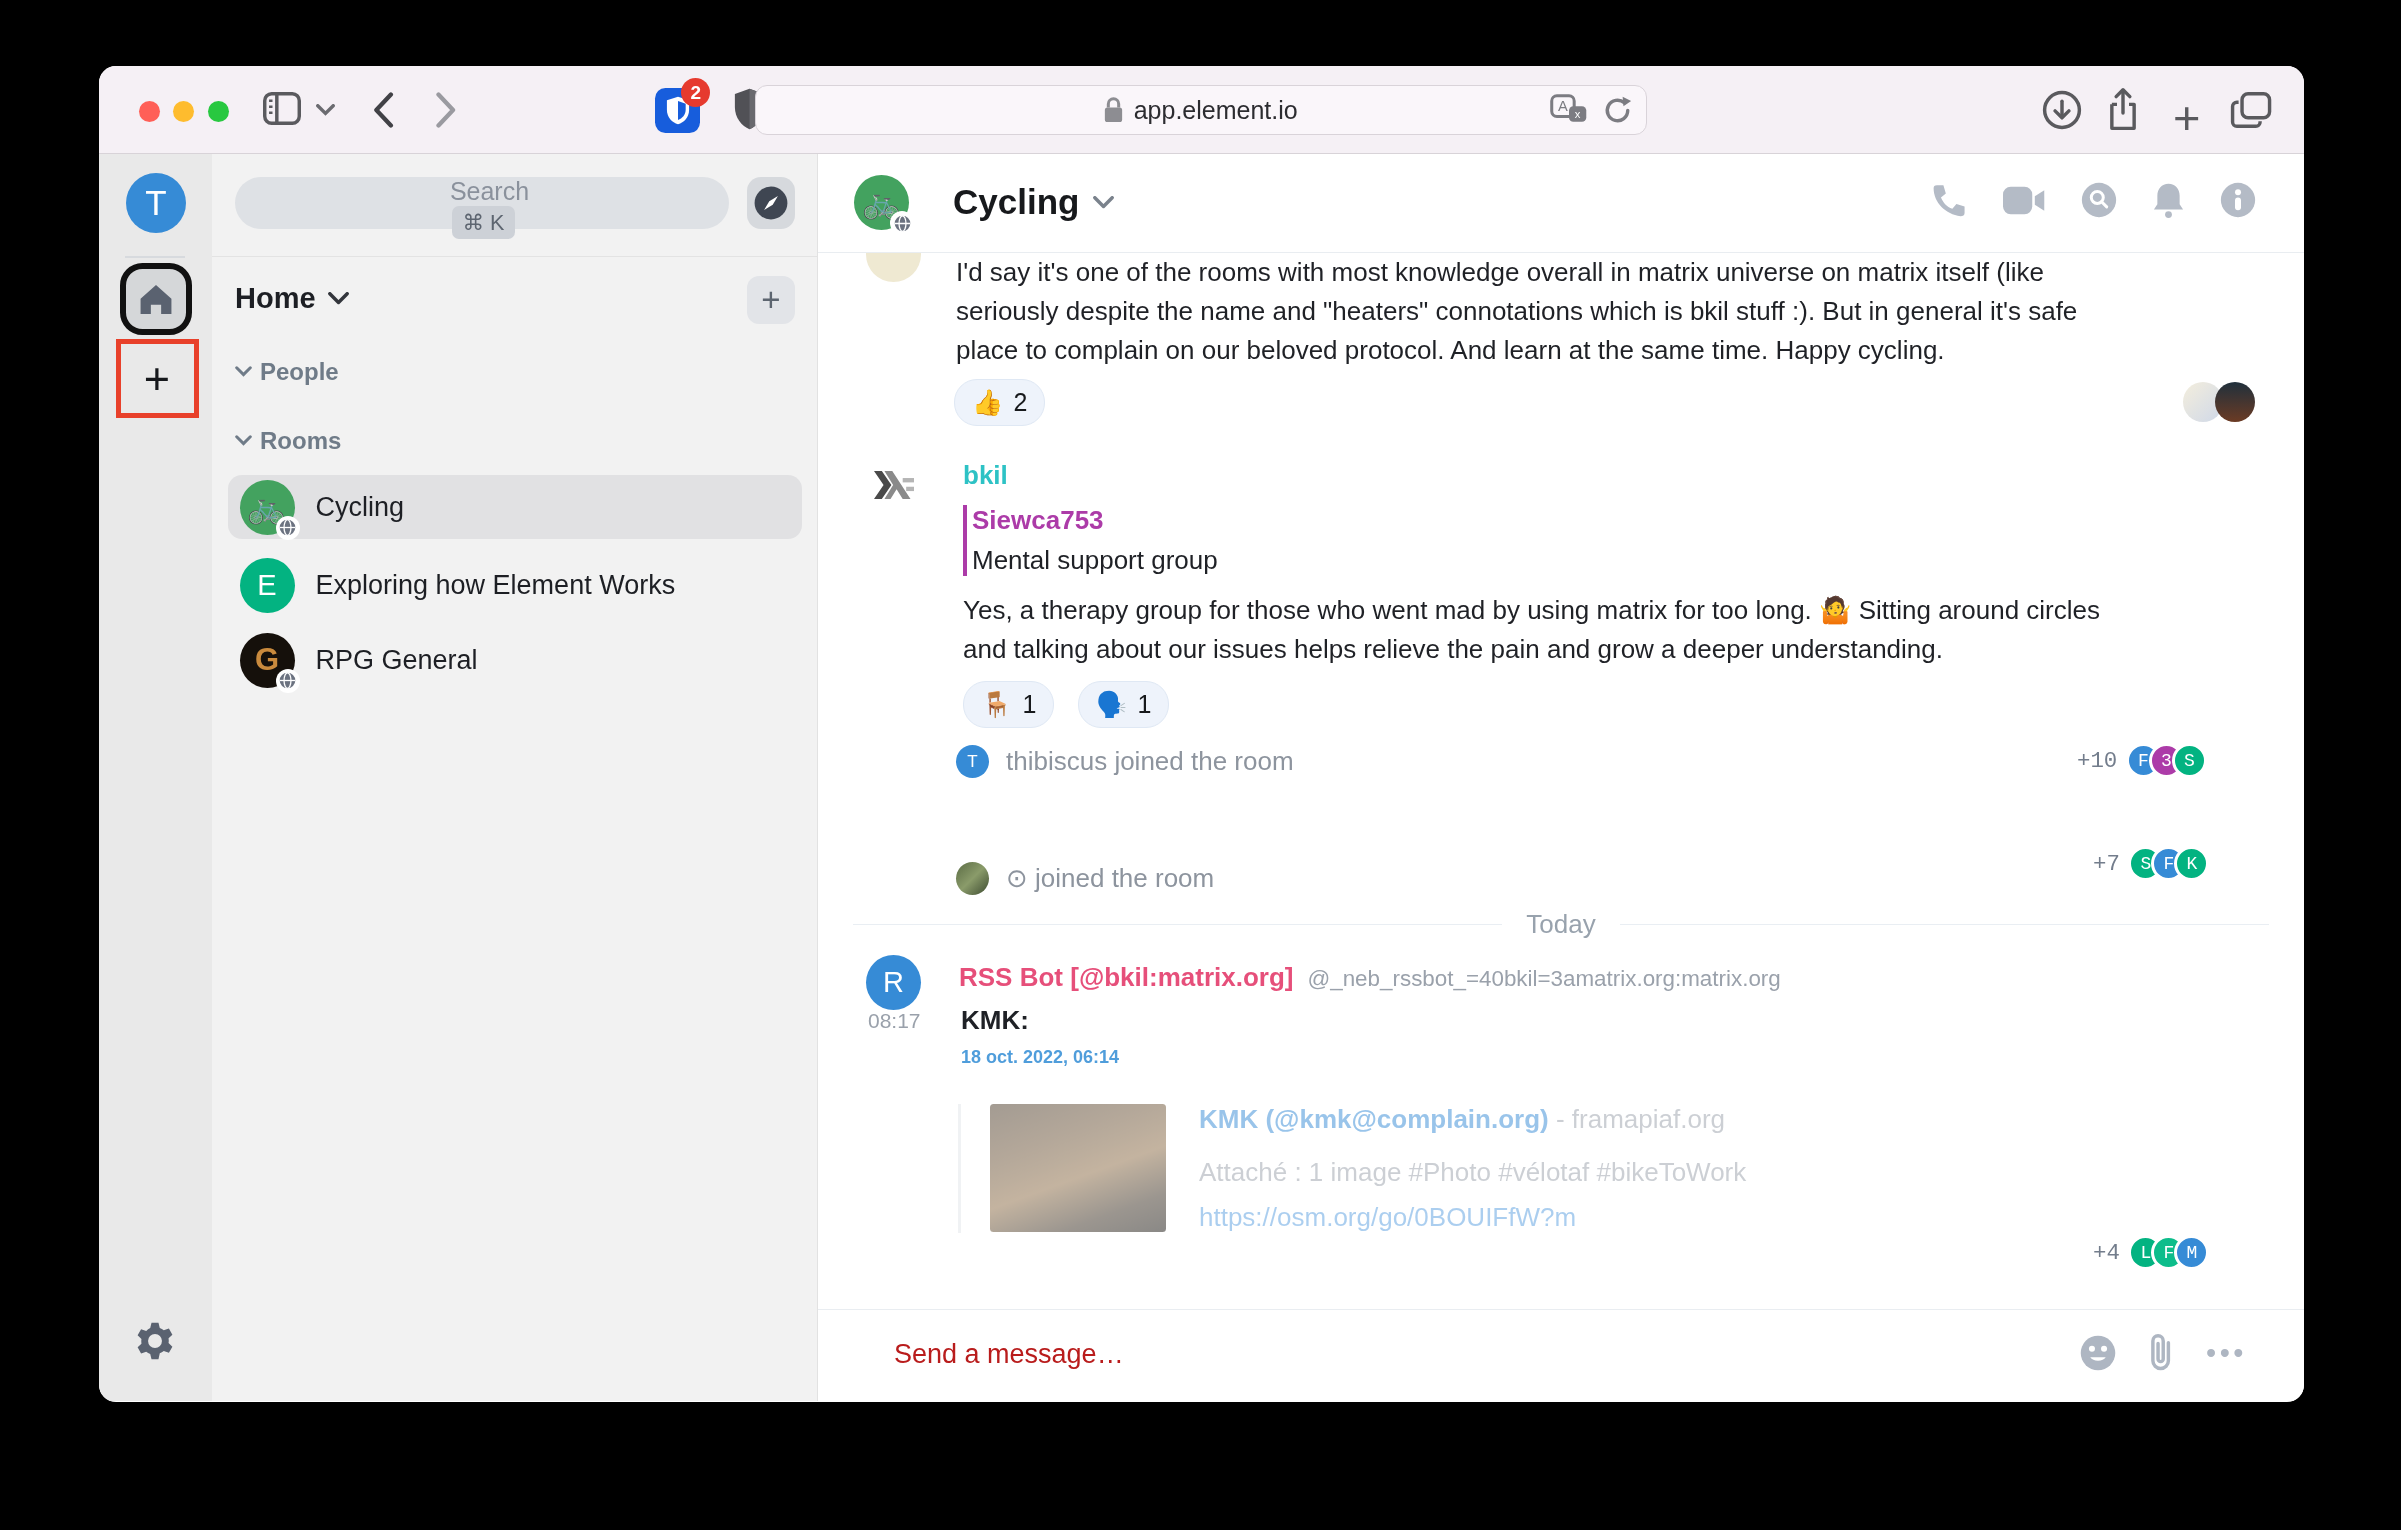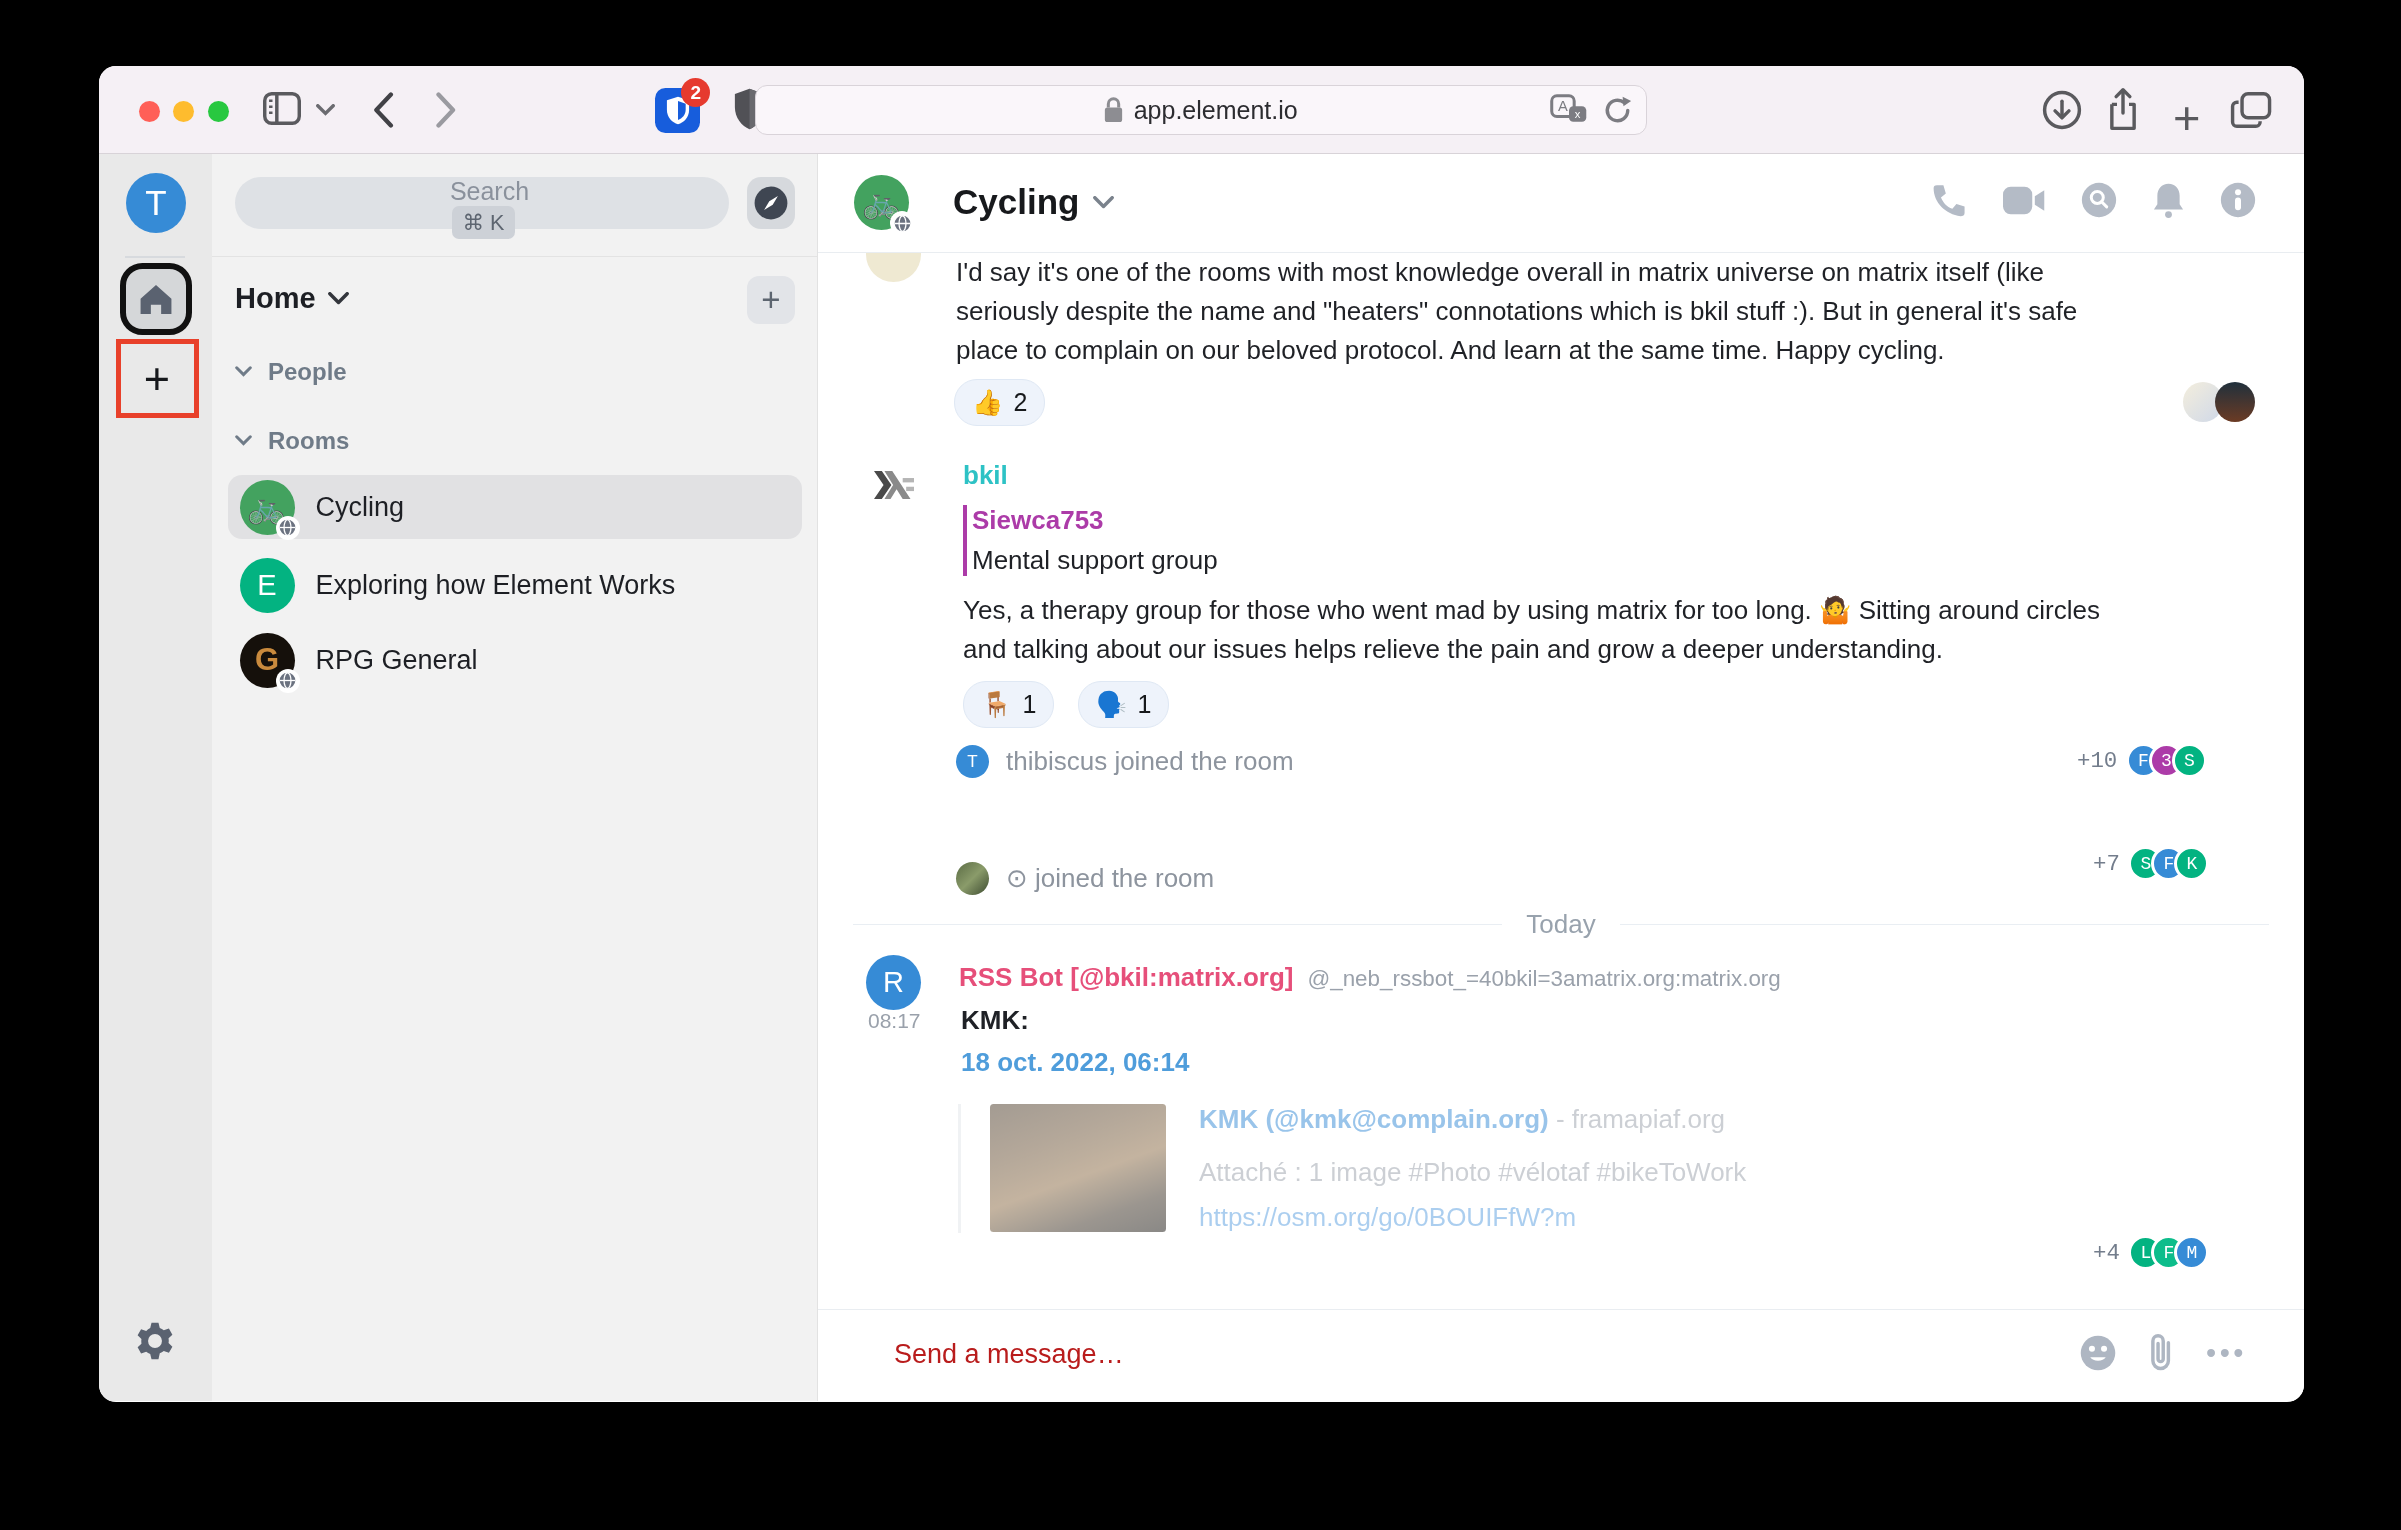--- a/index.html
+++ b/index.html
@@ -40,21 +40,21 @@
                  display:flex; align-items:center; padding:0 14px 0 17px;flex-direction:column; }
   .search-pill .ph { color:#8a919c; font-size:25px; margin-left:12px; flex:1; }
   .kbd { background:#cdd1d7; color:#5d6570; border-radius:7px; font-size:21.6px; padding:3.5px 10.4px; }
   .explore-btn { position:absolute; left:535px; top:23px; width:48px; height:52px; background:#d6d9dd; border-radius:14px;
                  display:flex; align-items:center; justify-content:center; }
   .rl-divider { position:absolute; left:0; top:102px; width:100%; height:0.9px; background:#e3e3e3; }
   .space-row { position:absolute; left:23px; top:128px; display:flex; align-items:center; gap:12px; }
   .space-row .nm { font-size:29px; font-weight:bold; color:#1d1f24; }
   .sq-plus { position:absolute; width:48px; height:48px; background:#e2e4e8; border-radius:12px; color:#5d6570;
              font-size:33px; font-weight:300; display:flex; align-items:center; justify-content:center; }
-  .section { position:absolute; left:23px; display:flex; align-items:center; gap:16px; color:#6f7b88;
+  .section { position:absolute; left:23px; display:flex; align-items:center; gap:8px; color:#6f7b88;
              font-size:24px; font-weight:bold; }
   .sec-plus { position:absolute; left:756px; width:35px; color:#5d6570; font-size:35px; font-weight:300; text-align:center; }
   .room-item { position:absolute; left:15.5px; width:574px; height:64px; border-radius:14px; display:flex;
                align-items:center; gap:21px; padding:0 12px; }
   .room-item.sel { background:#e1e1e3; }
   .room-item .rname { font-size:27px; color:#1d1f24; }
   .r-av { position:relative; width:55px; height:55px; border-radius:50%; flex:none;
           display:flex; align-items:center; justify-content:center; }
   .globe-badge { position:absolute; right:-5.2px; bottom:-5.2px; width:24px; height:24px; background:#fff; border-radius:50%;
                  display:flex; align-items:center; justify-content:center; }
@@ -403,21 +403,21 @@
           <span>Today</span>
         </div>
 
         <span class="av64" style="position:absolute;left:48px;top:702px;background:#368bd6;color:#fff;font-size:29px">R</span>
         <div style="position:absolute;left:141px;top:709px;display:flex;align-items:baseline;gap:14px">
           <span class="uname" style="color:#e64f7a">RSS Bot [@bkil:matrix.org]</span>
           <span style="font-size:22.4px;color:#9aa1ab">@_neb_rssbot_=40bkil=3amatrix.org:matrix.org</span>
         </div>
         <span style="position:absolute;left:50px;top:756px;font-size:21px;color:#9aa1ab">08:17</span>
         <div style="position:absolute;left:143px;top:752px;font-size:26px;font-weight:bold;color:#1f2126">KMK:</div>
-        <div style="position:absolute;left:143px;top:794px;font-size:26px;font-weight:bold;color:#4f9ddb">18 oct. 2022, 06:14</div>
+        <div style="position:absolute;left:143px;top:794px;font-size:18px;font-weight:bold;color:#4f9ddb">18 oct. 2022, 06:14</div>
 
         <div class="preview" style="top:851px;width:1164px;height:129px">
           <span class="thumb"></span>
           <div class="pv-text">
             <div><span class="pv-title">KMK (@kmk@complain.org)</span><span class="pv-src"> - framapiaf.org</span></div>
             <div class="pv-desc">Attaché : 1 image #Photo #vélotaf #bikeToWork</div>
             <div class="pv-url">https://osm.org/go/0BOUIFfW?m</div>
           </div>
         </div>
         <div class="stack" style="top:982px;left:1275px">

